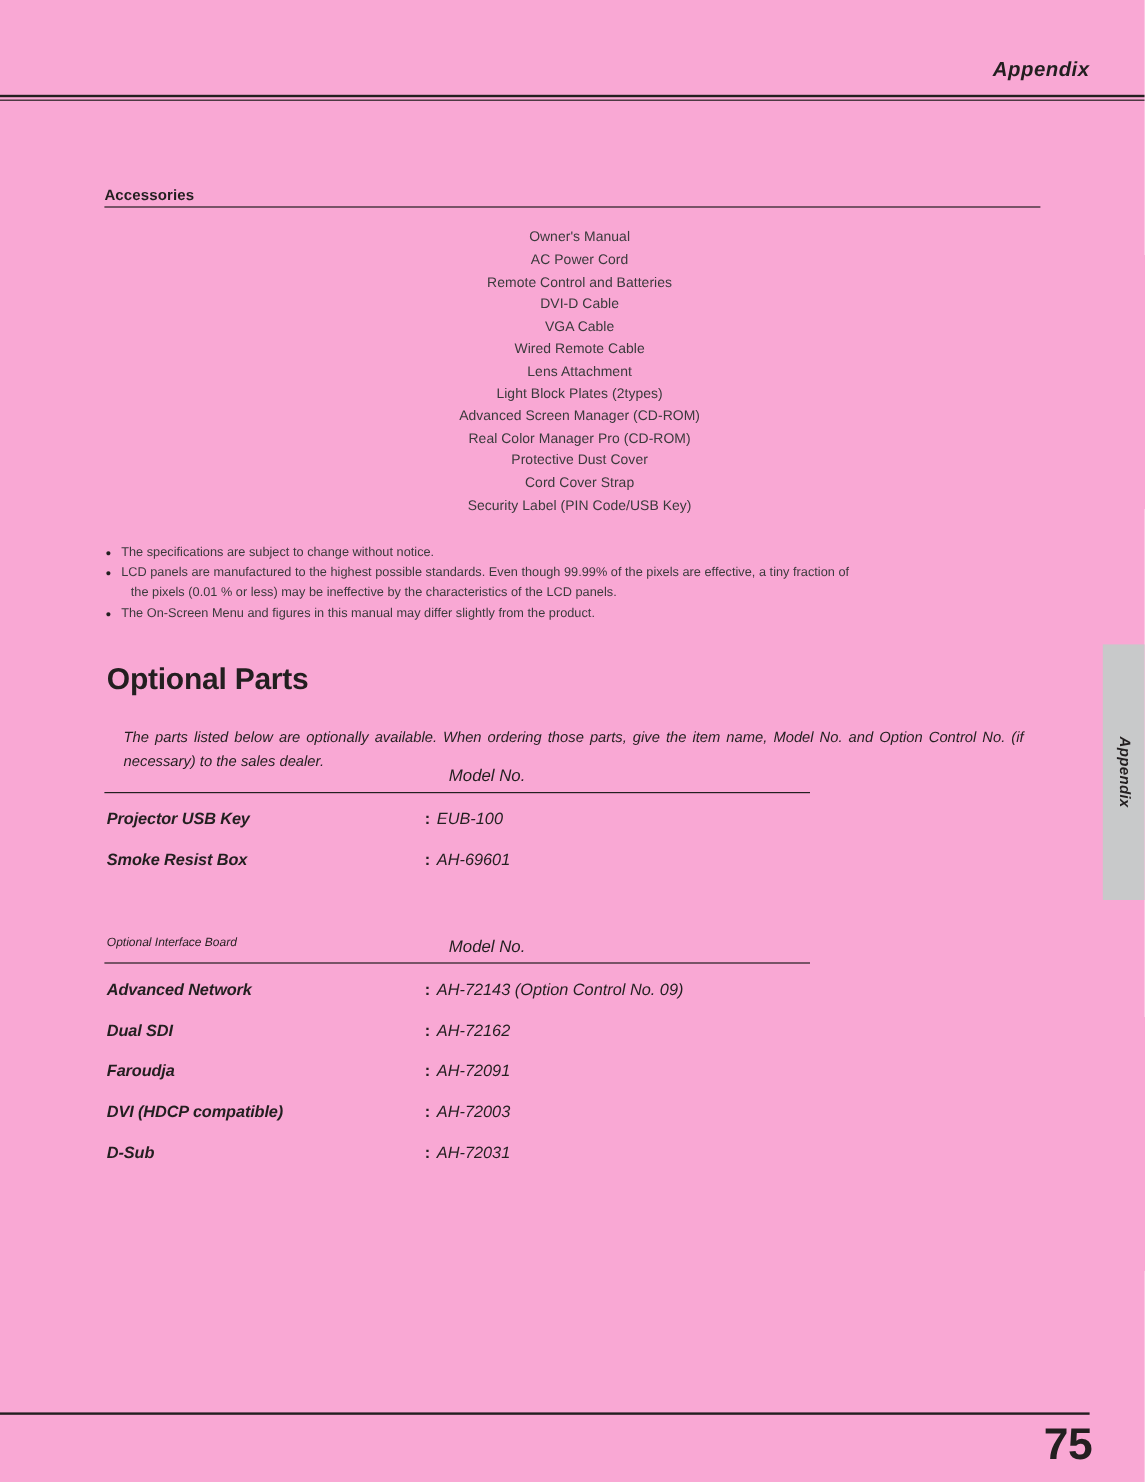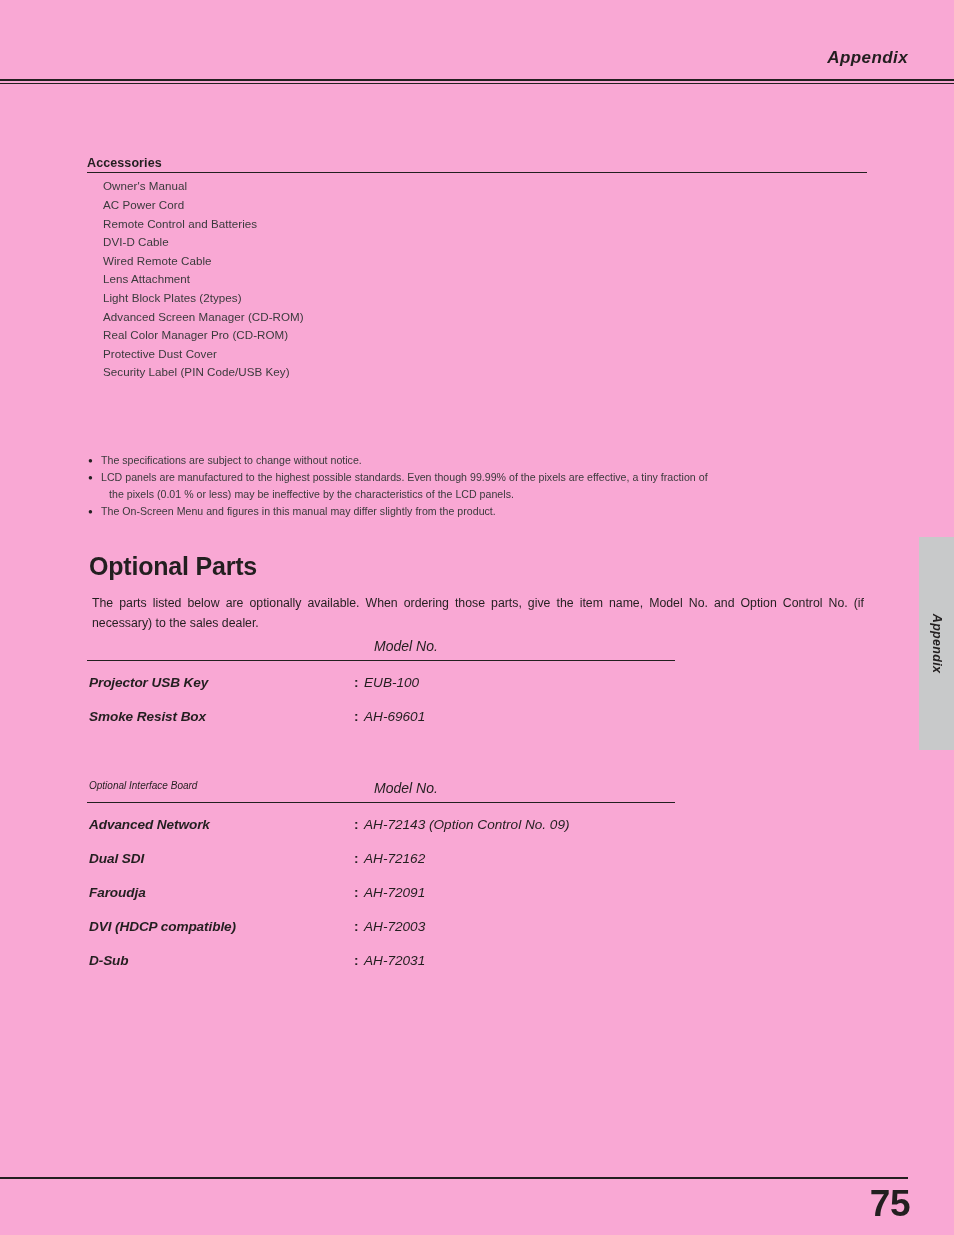--- a/index.html
+++ b/index.html
@@ -71,22 +71,23 @@
     padding-bottom: 2px;
   }
   .accessories-rule {
     width: 780px;
     height: 1.4px;
     background: #231f20;
     margin-bottom: 4px;
   }
   .accessories-list {
     list-style: none;
-    margin: 4px;
+    margin: 16px;
     padding: 0 0 0 12px;
+    text-align: center;
   }
   .accessories-list li {
     font-size: 11.6px;
     line-height: 18.6px;
     color: #3a3a3c;
     letter-spacing: 0.05px;
     white-space: nowrap;
   }
 
   
@@ -132,21 +133,22 @@
     position: absolute;
     left: 88px;
     top: 590px;
     width: 780px;
     font-size: 12.3px;
     line-height: 19.5px;
     color: #231f20;
     text-align: justify;
   }
   .section-intro p {
-    margin: 4px;
+    margin: 15px;
+    font-style: italic;
   }
 
   
   .parts-table {
     position: absolute;
     left: 87px;
     width: 588px;
   }
   .parts-table.first { top: 638px; }
   .parts-table.second { top: 780px; }
@@ -274,26 +276,28 @@
   </div>
 
   <div class="accessories">
     <div class="accessories-title">Accessories</div>
     <div class="accessories-rule"></div>
     <ul class="accessories-list">
       <li>Owner's Manual</li>
       <li>AC Power Cord</li>
       <li>Remote Control and Batteries</li>
       <li>DVI-D Cable</li>
+      <li>VGA Cable</li>
       <li>Wired Remote Cable</li>
       <li>Lens Attachment</li>
       <li>Light Block Plates (2types)</li>
       <li>Advanced Screen Manager (CD-ROM)</li>
       <li>Real Color Manager Pro (CD-ROM)</li>
       <li>Protective Dust Cover</li>
+      <li>Cord Cover Strap</li>
       <li>Security Label (PIN Code/USB Key)</li>
     </ul>
   </div>
 
   <div class="notes">
     <div class="note">
       <span class="note-bullet">●</span>
       <span>The specifications are subject to change without notice.</span>
     </div>
     <div class="note">

